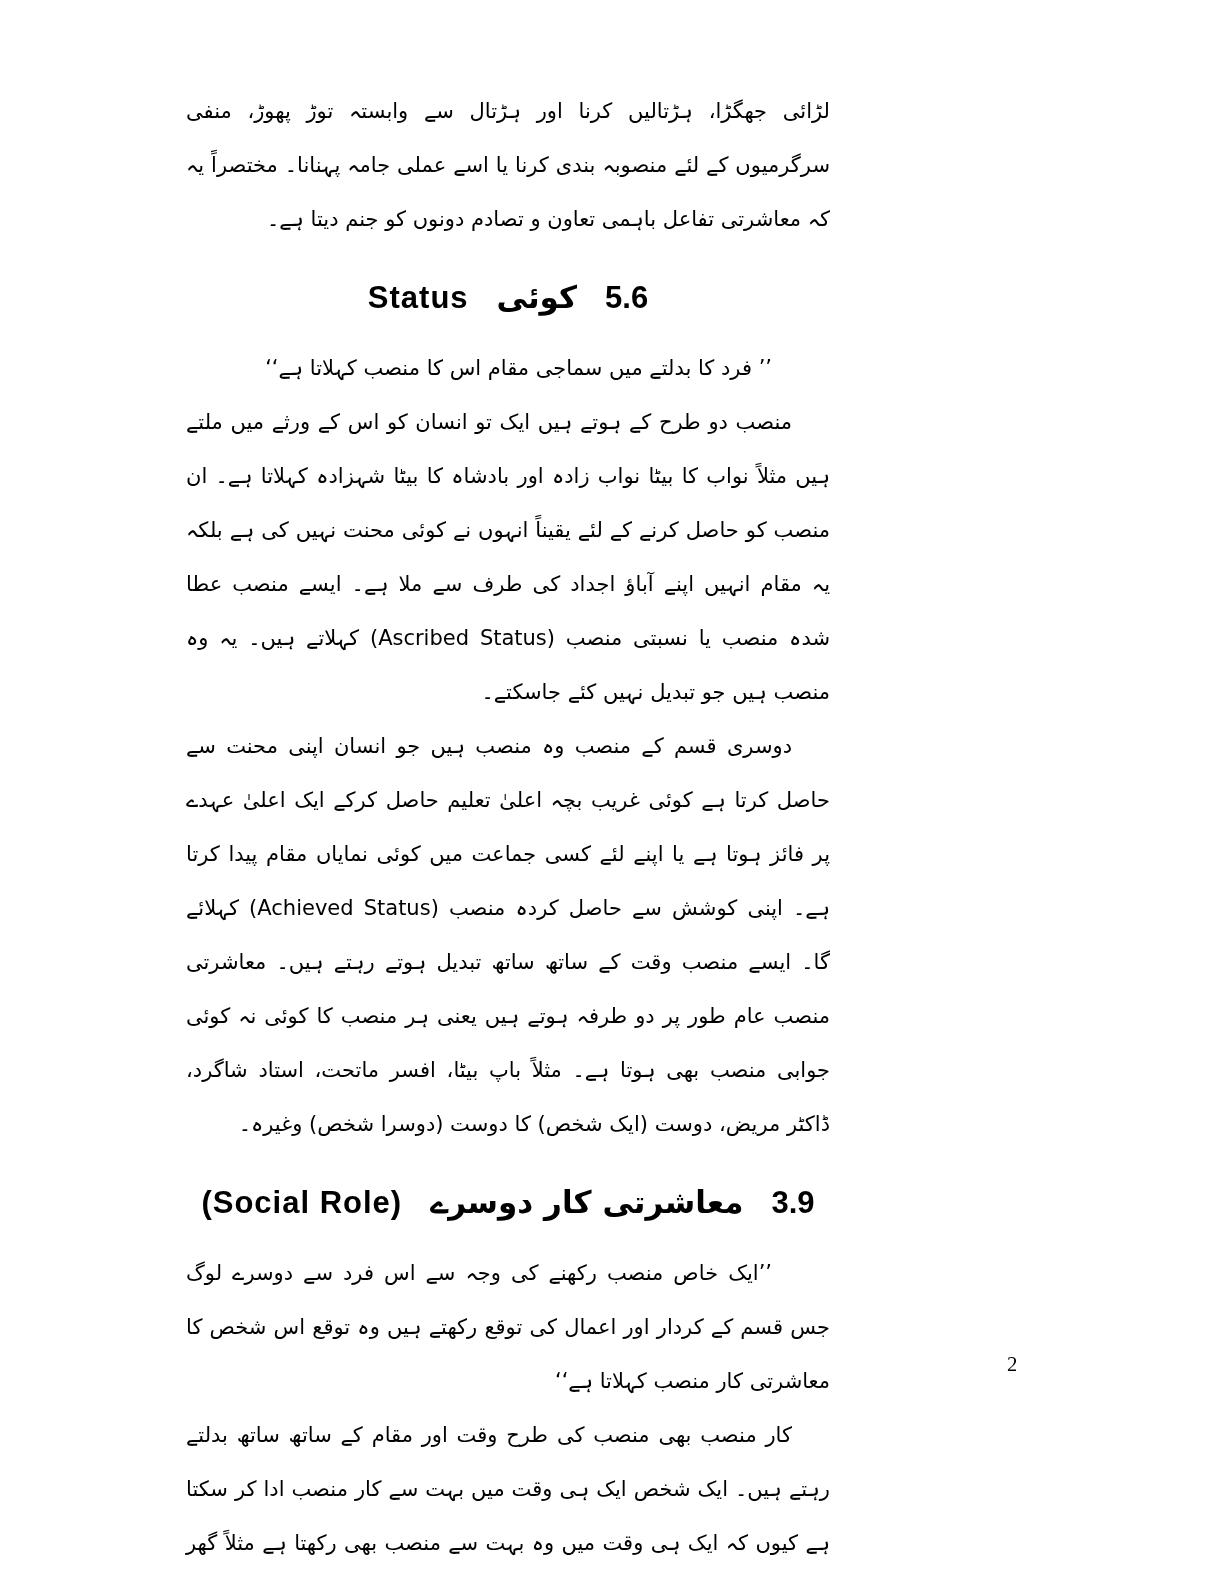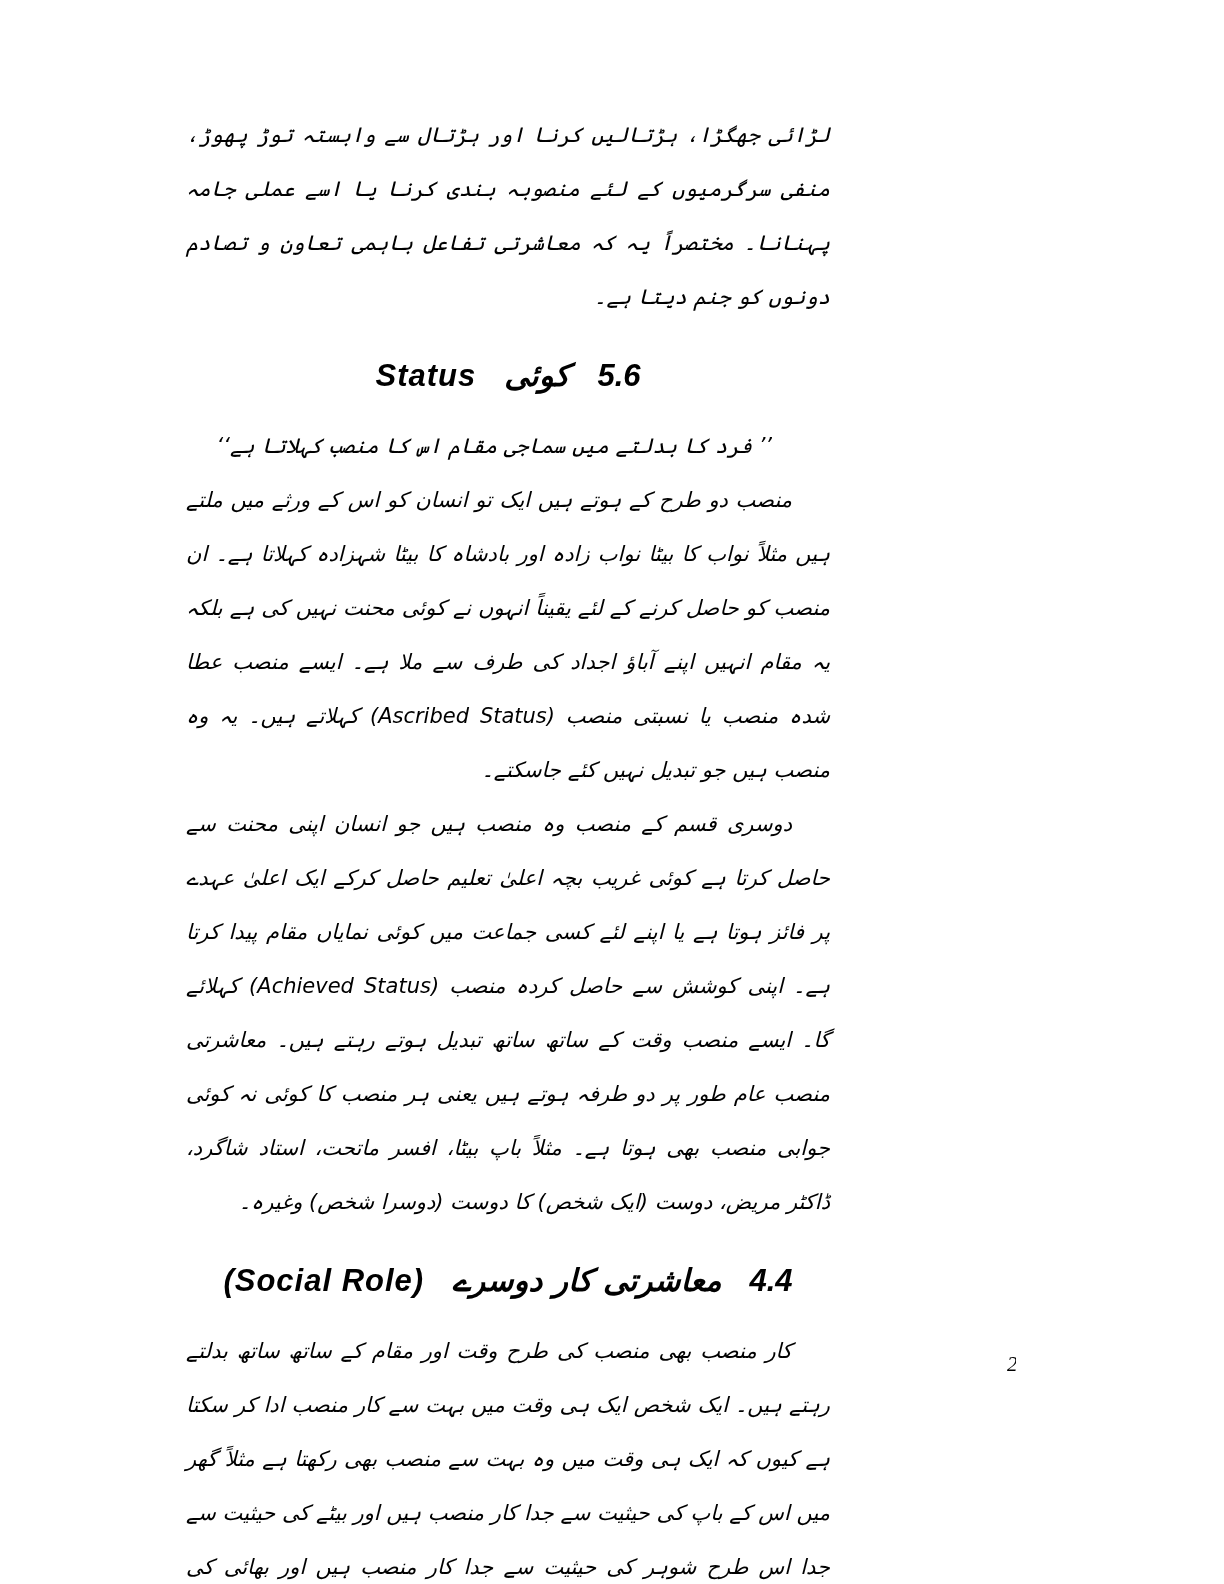--- a/index.html
+++ b/index.html
@@ -8,23 +8,22 @@
 
   .page {
     position: relative;
     width: 1016px;
     height: 1584px;
     background: #ffffff;
     color: #000000;
     direction: rtl;
     font-family: "DejaVu Sans", sans-serif;
     font-size: 21px;
-    padding: 108px 186px 0 186px;
+    padding: 84px 186px 0 186px;
     overflow: hidden;
-    font-style: italic;
   }
 
   .para {
     text-align: justify;
     line-height: 54px;
   }
 
   .para.indent { text-indent: 38px; }
 
   .quote {
@@ -80,23 +79,24 @@
     <span class="h-eng">Status</span>
   </h2>
 
   <p class="quote">’’ فرد کا بدلتے میں سماجی مقام اس کا منصب کہلاتا ہے‘‘</p>
 
   <p class="para indent">منصب دو طرح کے ہوتے ہیں ایک تو انسان کو اس کے ورثے میں ملتے ہیں مثلاً نواب کا بیٹا نواب زادہ اور بادشاہ کا بیٹا شہزادہ کہلاتا ہے۔ ان منصب کو حاصل کرنے کے لئے یقیناً انہوں نے کوئی محنت نہیں کی ہے بلکہ یہ مقام انہیں اپنے آباؤ اجداد کی طرف سے ملا ہے۔ ایسے منصب عطا شدہ منصب یا نسبتی منصب (Ascribed Status) کہلاتے ہیں۔ یہ وہ منصب ہیں جو تبدیل نہیں کئے جاسکتے۔</p>
 
   <p class="para indent">دوسری قسم کے منصب وہ منصب ہیں جو انسان اپنی محنت سے حاصل کرتا ہے کوئی غریب بچہ اعلیٰ تعلیم حاصل کرکے ایک اعلیٰ عہدے پر فائز ہوتا ہے یا اپنے لئے کسی جماعت میں کوئی نمایاں مقام پیدا کرتا ہے۔ اپنی کوشش سے حاصل کردہ منصب (Achieved Status) کہلائے گا۔ ایسے منصب وقت کے ساتھ ساتھ تبدیل ہوتے رہتے ہیں۔ معاشرتی منصب عام طور پر دو طرفہ ہوتے ہیں یعنی ہر منصب کا کوئی نہ کوئی جوابی منصب بھی ہوتا ہے۔ مثلاً باپ بیٹا، افسر ماتحت، استاد شاگرد، ڈاکٹر مریض، دوست (ایک شخص) کا دوست (دوسرا شخص) وغیرہ۔</p>
 
   <h2 class="heading">
-    <span class="h-num">4.4</span>
+    <span class="h-num">3.9</span>
     <span class="h-urdu">معاشرتی کار دوسرے</span>
     <span class="h-eng">(Social Role)</span>
   </h2>
 
+  <p class="quote">’’ایک خاص منصب رکھنے کی وجہ سے اس فرد سے دوسرے لوگ جس قسم کے کردار اور اعمال کی توقع رکھتے ہیں وہ توقع اس شخص کا معاشرتی کار منصب کہلاتا ہے‘‘</p>
 
   <p class="para indent">کار منصب بھی منصب کی طرح وقت اور مقام کے ساتھ ساتھ بدلتے رہتے ہیں۔ ایک شخص ایک ہی وقت میں بہت سے کار منصب ادا کر سکتا ہے کیوں کہ ایک ہی وقت میں وہ بہت سے منصب بھی رکھتا ہے مثلاً گھر میں اس کے باپ کی حیثیت سے جدا کار منصب ہیں اور بیٹے کی حیثیت سے جدا اس طرح شوہر کی حیثیت سے جدا کار منصب ہیں اور بھائی کی حیثیت سے جدا کار منصب۔ پھر جب وہ شخص دفتر جاتا ہے تو وہاں افسر کی حیثیت سے جدا کار منصب سرانجام دیتا ہے اور ماتحت کی حیثیت</p>
 
   <div class="page-number">23</div>
 
 </div>
 
 </body></html>

